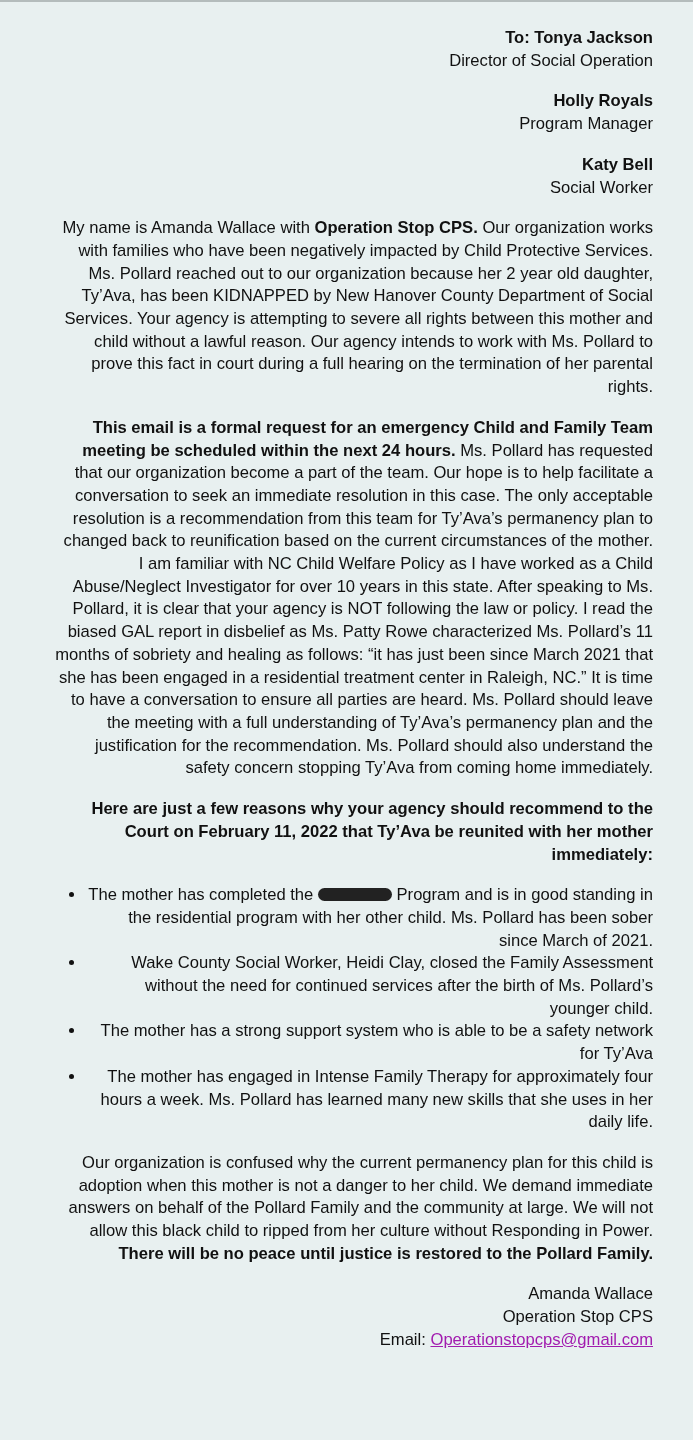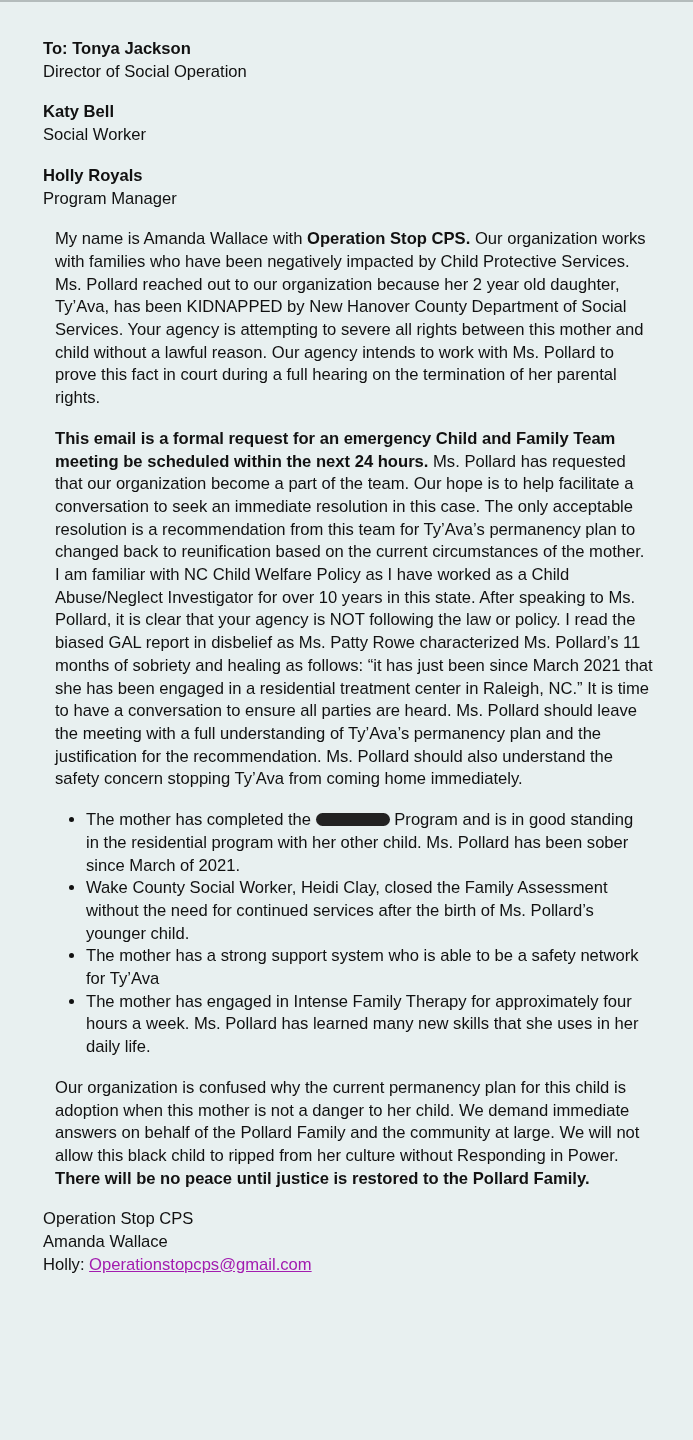--- a/index.html
+++ b/index.html
@@ -6,65 +6,66 @@
   body {
     width: 693px; height: 1440px; overflow: hidden;
     background: #e8f0f0;
     border-top: 2px solid #b4bcbc;
     box-sizing: border-box;
     font-family: "Liberation Sans", sans-serif;
     color: #111;
     font-size: 16.6px;
     line-height: 22.7px;
   }
-  .page { padding: 36px 40px 0 43px; }
+  .page { padding: 25px 40px 0 43px; text-align: right; }
   .block { margin: 0 0 18px 0; }
   .b { font-weight: bold; }
   p { margin: 0 0 18px 12px; }
-  ul { margin: 0 8px 18px 0; padding-left: 43px; }
+  ul { margin: 0 0 18px 0; padding-left: 43px; }
   li { margin: 0; padding-left: 0; }
   .redact {
     display: inline-block; width: 74px; height: 13px;
     background: #222; border-radius: 7px; vertical-align: -1px;
   }
   a.email { color: #a21caf; text-decoration: underline; }
   .sig div { margin: 0; }
 </style>
 </head>
 <body>
 
 <div class="page">
 
   <div class="block">
     <div class="b">To: Tonya Jackson</div>
     <div>Director of Social Operation</div>
   </div>
   <div class="block">
+    <div class="b">Holly Royals</div>
+    <div>Program Manager</div>
+  </div>
+  <div class="block">
     <div class="b">Katy Bell</div>
     <div>Social Worker</div>
-  </div>
-  <div class="block">
-    <div class="b">Holly Royals</div>
-    <div>Program Manager</div>
   </div>
 
   <p><span>My name is Amanda Wallace with </span><span class="b">Operation Stop CPS.</span><span> Our organization works with families who have been negatively impacted by Child Protective Services. Ms. Pollard reached out to our organization because her 2 year old daughter, Ty’Ava, has been KIDNAPPED by New Hanover County Department of Social Services. Your agency is attempting to severe all rights between this mother and child without a lawful reason. Our agency intends to work with Ms. Pollard to prove this fact in court during a full hearing on the termination of her parental rights.</span></p>
 
   <p><span class="b">This email is a formal request for an emergency Child and Family Team meeting be scheduled within the next 24 hours.</span><span> Ms. Pollard has requested that our organization become a part of the team. Our hope is to help facilitate a conversation to seek an immediate resolution in this case. The only acceptable resolution is a recommendation from this team for Ty’Ava’s permanency plan to changed back to reunification based on the current circumstances of the mother. I am familiar with NC Child Welfare Policy as I have worked as a Child Abuse/Neglect Investigator for over 10 years in this state. After speaking to Ms. Pollard, it is clear that your agency is NOT following the law or policy. I read the biased GAL report in disbelief as Ms. Patty Rowe characterized Ms. Pollard’s 11 months of sobriety and healing as follows: “it has just been since March 2021 that she has been engaged in a residential treatment center in Raleigh, NC.” It is time to have a conversation to ensure all parties are heard. Ms. Pollard should leave the meeting with a full understanding of Ty’Ava’s permanency plan and the justification for the recommendation. Ms. Pollard should also understand the safety concern stopping Ty’Ava from coming home immediately.</span></p>
 
+  <p class="b">Here are just a few reasons why your agency should recommend to the Court on February 11, 2022 that Ty’Ava be reunited with her mother immediately:</p>
 
   <ul>
     <li><span>The mother has completed the </span><span class="redact"></span><span> Program and is in good standing in the residential program with her other child. Ms. Pollard has been sober since March of 2021.</span></li>
     <li>Wake County Social Worker, Heidi Clay, closed the Family Assessment without the need for continued services after the birth of Ms. Pollard’s younger child.</li>
     <li>The mother has a strong support system who is able to be a safety network for Ty’Ava</li>
     <li>The mother has engaged in Intense Family Therapy for approximately four hours a week. Ms. Pollard has learned many new skills that she uses in her daily life.</li>
   </ul>
 
   <p><span>Our organization is confused why the current permanency plan for this child is adoption when this mother is not a danger to her child. We demand immediate answers on behalf of the Pollard Family and the community at large. We will not allow this black child to ripped from her culture without Responding in Power. </span><span class="b">There will be no peace until justice is restored to the Pollard Family.</span></p>
 
 
   <div class="sig">
+    <div>Amanda Wallace</div>
     <div>Operation Stop CPS</div>
-    <div>Amanda Wallace</div>
-    <div><span>Holly: </span><a class="email">Operationstopcps@gmail.com</a></div>
+    <div><span>Email: </span><a class="email">Operationstopcps@gmail.com</a></div>
   </div>
 
 </div>
 
 </body></html>

